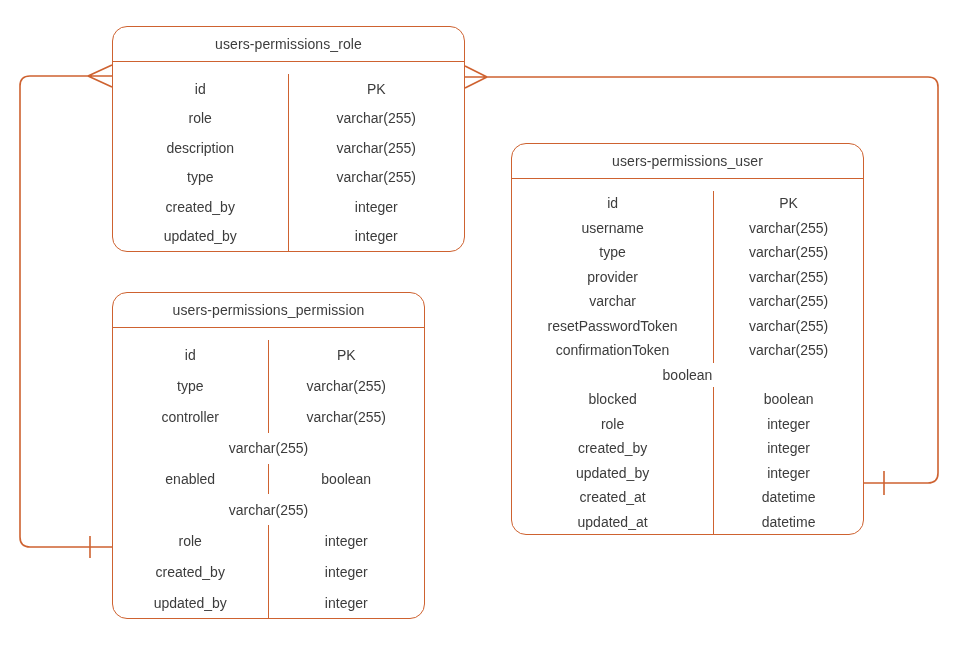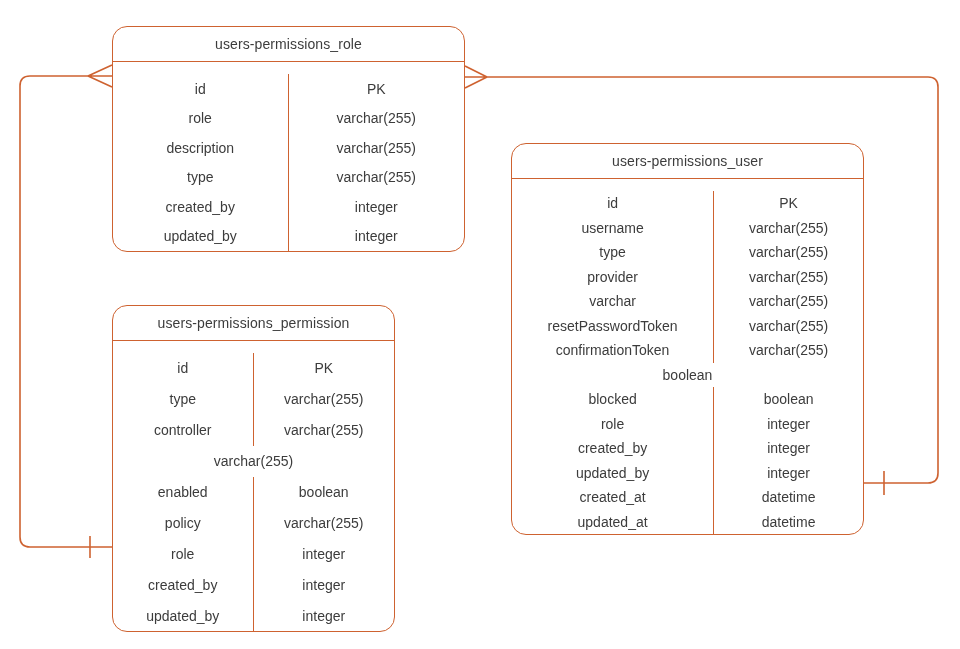--- a/index.html
+++ b/index.html
@@ -37,21 +37,21 @@
   .entity .rows{flex:1;display:flex;flex-direction:column;margin-top:12px;}
   .entity .row{flex:1;display:flex;align-items:stretch;}
   .entity .cell{
     display:flex;align-items:center;justify-content:center;
     overflow:hidden;white-space:nowrap;
   }
   .entity .cell.left{width:50%;border-right:1.4px solid var(--accent);}
   .entity .cell.right{flex:1;}
   .entity.cols-wide .cell.left{width:57.6%;}
   #table-role{left:112px;top:26px;width:353px;height:226px;}
-  #table-permission{left:112px;top:305px;width:283px;height:327px;}
+  #table-permission{left:112px;top:292px;width:313px;height:327px;}
   #table-user{left:511px;top:143px;width:353px;height:392px;}
 </style>
 </head>
 <body>
 
 <div class="canvas">
 
   <svg class="wires" viewBox="0 0 960 649" width="960" height="649">
 
     <g>
@@ -113,21 +113,20 @@
           <div class="cell right">varchar(255)</div>
         </div>
         <div class="row">
           <div class="cell right">varchar(255)</div>
         </div>
         <div class="row">
           <div class="cell left">enabled</div>
           <div class="cell right">boolean</div>
         </div>
         <div class="row">
-          <div class="cell left">policy</div>
           <div class="cell right">varchar(255)</div>
         </div>
         <div class="row">
           <div class="cell left">role</div>
           <div class="cell right">integer</div>
         </div>
         <div class="row">
           <div class="cell left">created_by</div>
           <div class="cell right">integer</div>
         </div>

